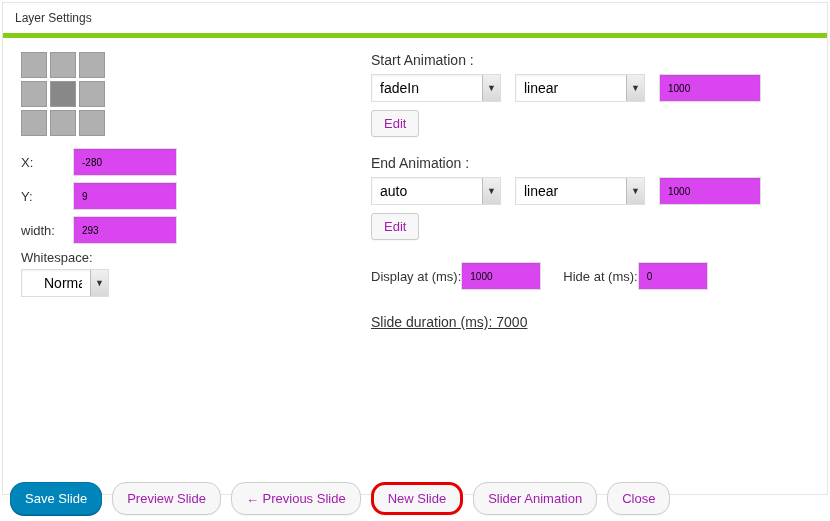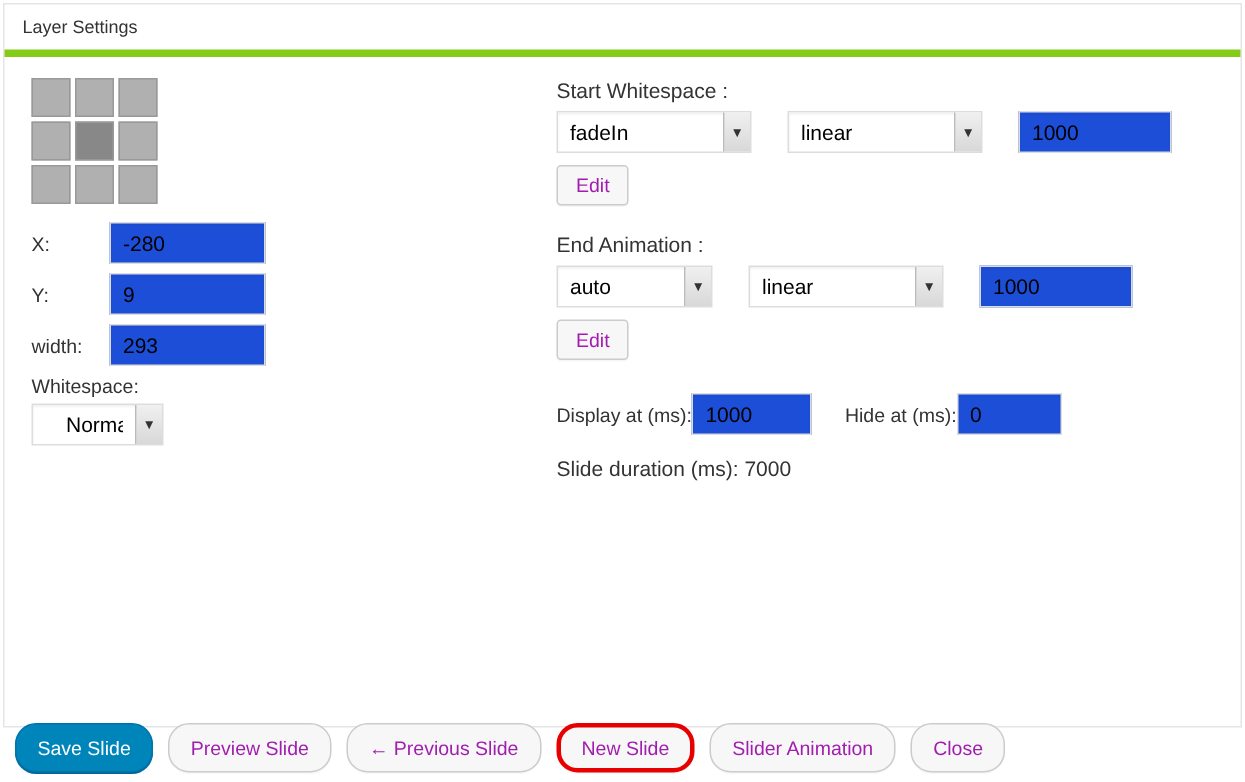--- a/index.html
+++ b/index.html
@@ -53,23 +53,23 @@
     margin-bottom: 6px;
   }
   .field-row label {
     width: 52px;
     font-size: 13px;
   }
   .text-input {
     border: 1px solid #ddd;
     box-shadow: inset 0 1px 2px rgba(0,0,0,0.07);
     padding: 4px 8px;
-    font-size: 14px;
+    font-size: 10px;
     height: 28px;
-    background: #1d4ed8;
+    background: #d946ef;
   }
   .w110 { width: 104px; }
   .w80 { width: 80px; }
   .w70 { width: 70px; }
   .w102 { width: 102px; }
   .select-wrap {
     position: relative;
     display: inline-block;
   }
   .select-wrap select {
@@ -98,41 +98,41 @@
     pointer-events: none;
     font-size: 9px;
     color: #333;
   }
   .section-label {
     font-size: 14px;
     margin-bottom: 6px;
   }
   .anim-row {
     display: flex;
-    gap: 24px;
+    gap: 14px;
     margin-bottom: 8px;
   }
   .btn {
     display: inline-block;
     padding: 5px 12px;
     border: 1px solid #ccc;
     background: #f7f7f7;
     border-radius: 3px;
     font-size: 13px;
     cursor: pointer;
     color: #a21caf;
     box-shadow: 0 1px 0 rgba(0,0,0,0.03);
   }
   .inline-row {
     display: flex;
     align-items: center;
     gap: 0;
     margin-bottom: 10px;
   }
-  .inline-row + .slide-duration { margin-top: 14px; }
+  .inline-row + .slide-duration { margin-top: 24px; text-decoration: underline; }
   .slide-duration {
     font-size: 14px;
     margin-top: 24px;
   }
   .footer {
     position: absolute;
     top: 472px;
     left: 0;
     width: 830px;
     padding: 10px 10px;
@@ -191,42 +191,42 @@
       <div style="margin-top:4px;margin-bottom:4px;font-size:13px;">Whitespace:</div>
       <div class="select-wrap">
         <select class="text-input" style="width:88px;padding-left:22px;">
           <option>Normal</option>
         </select>
         <span class="select-arrow">▼</span>
       </div>
     </div>
 
     <div class="right-col">
-      <div class="section-label">Start Whitespace :</div>
+      <div class="section-label">Start Animation :</div>
       <div class="anim-row">
         <div class="select-wrap">
           <select style="width:130px;">
             <option>fadeIn</option>
           </select>
           <span class="select-arrow">▼</span>
         </div>
         <div class="select-wrap">
           <select style="width:130px;">
             <option>linear</option>
           </select>
           <span class="select-arrow">▼</span>
         </div>
         <input class="text-input w102" value="1000" style="">
       </div>
       <button class="btn">Edit</button>
 
       <div class="section-label" style="margin-top:18px;">End Animation :</div>
       <div class="anim-row">
         <div class="select-wrap">
-          <select style="width:104px;">
+          <select style="width:130px;">
             <option>auto</option>
           </select>
           <span class="select-arrow">▼</span>
         </div>
         <div class="select-wrap">
           <select style="width:130px;">
             <option>linear</option>
           </select>
           <span class="select-arrow">▼</span>
         </div>

